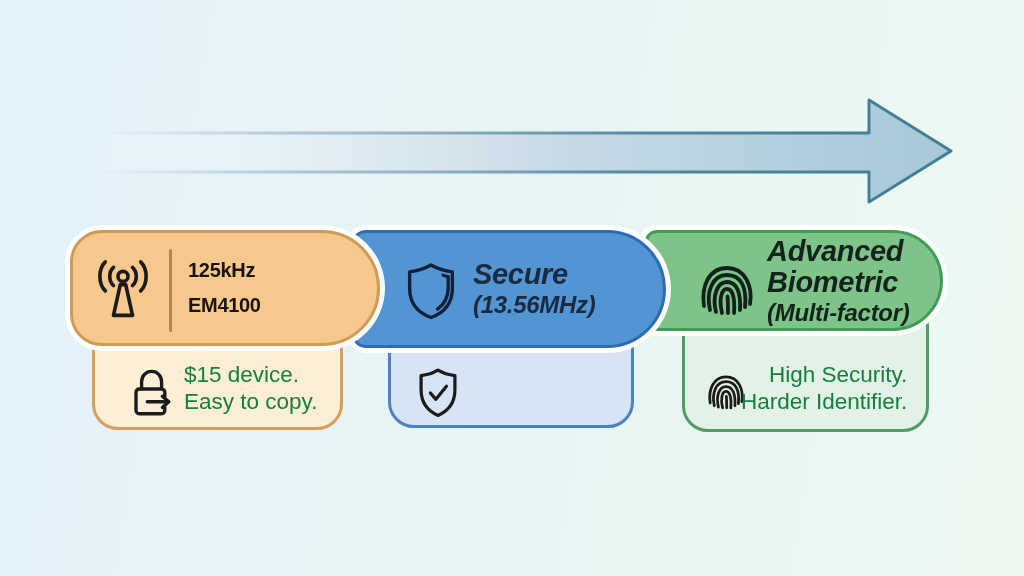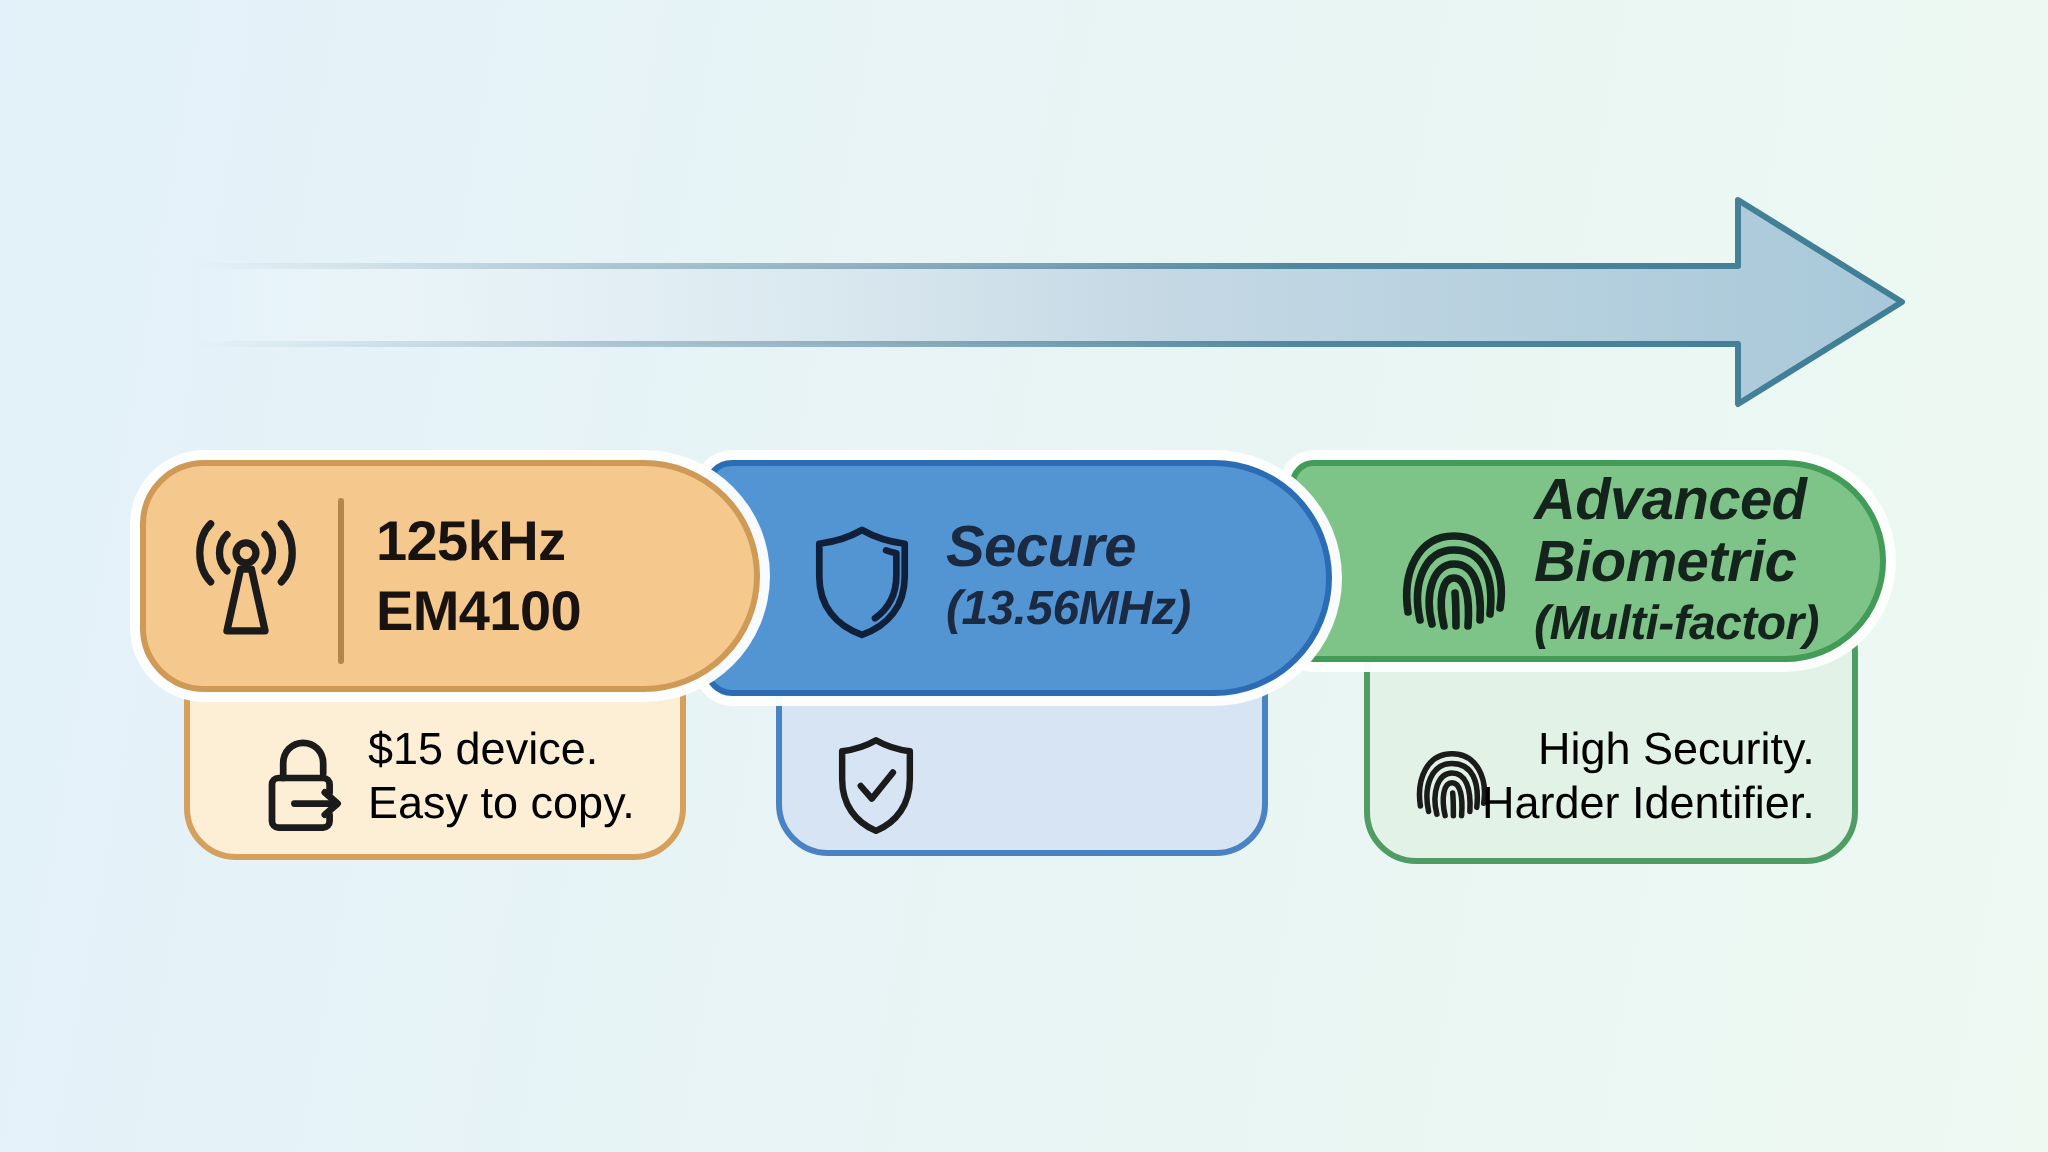--- a/index.html
+++ b/index.html
@@ -27,27 +27,27 @@
   }
   .n0{left:92px;top:300px;width:251px;height:130px;}
   .n1{left:388px;top:302px;width:246px;height:126px;}
   .n2{left:682px;top:300px;width:247px;height:132px;}
   .icon{position:absolute;display:block;}
   .icon svg{display:block;width:100%;height:100%;}
   .divider{position:absolute;background:rgba(146,98,42,0.65);border-radius:2px;}
   .title{
     position:absolute;top:50%;transform:translateY(-50%);
     color:var(--title-color);font-weight:bold;letter-spacing:-0.3px;
-    font-size:28px;line-height:35px;white-space:nowrap;
+    font-size:20px;line-height:35px;white-space:nowrap;
   }
   .m1 .title,.m2 .title{font-size:29px;line-height:31px;font-style:italic;}
   .title .small{font-size:24px;line-height:29px;display:block;text-align:center;}
   .title span{display:block;}
   .note-text{
-    position:absolute;color:#000000;font-size:22.5px;line-height:27px;
+    position:absolute;color:#15803d;font-size:22.5px;line-height:27px;
     white-space:nowrap;
   }
   .note-text span{display:block;}
 </style>
 </head>
 <body>
 
 <div class="canvas">
 
   <svg class="arrow-svg" width="1024" height="576" viewBox="0 0 1024 576">

